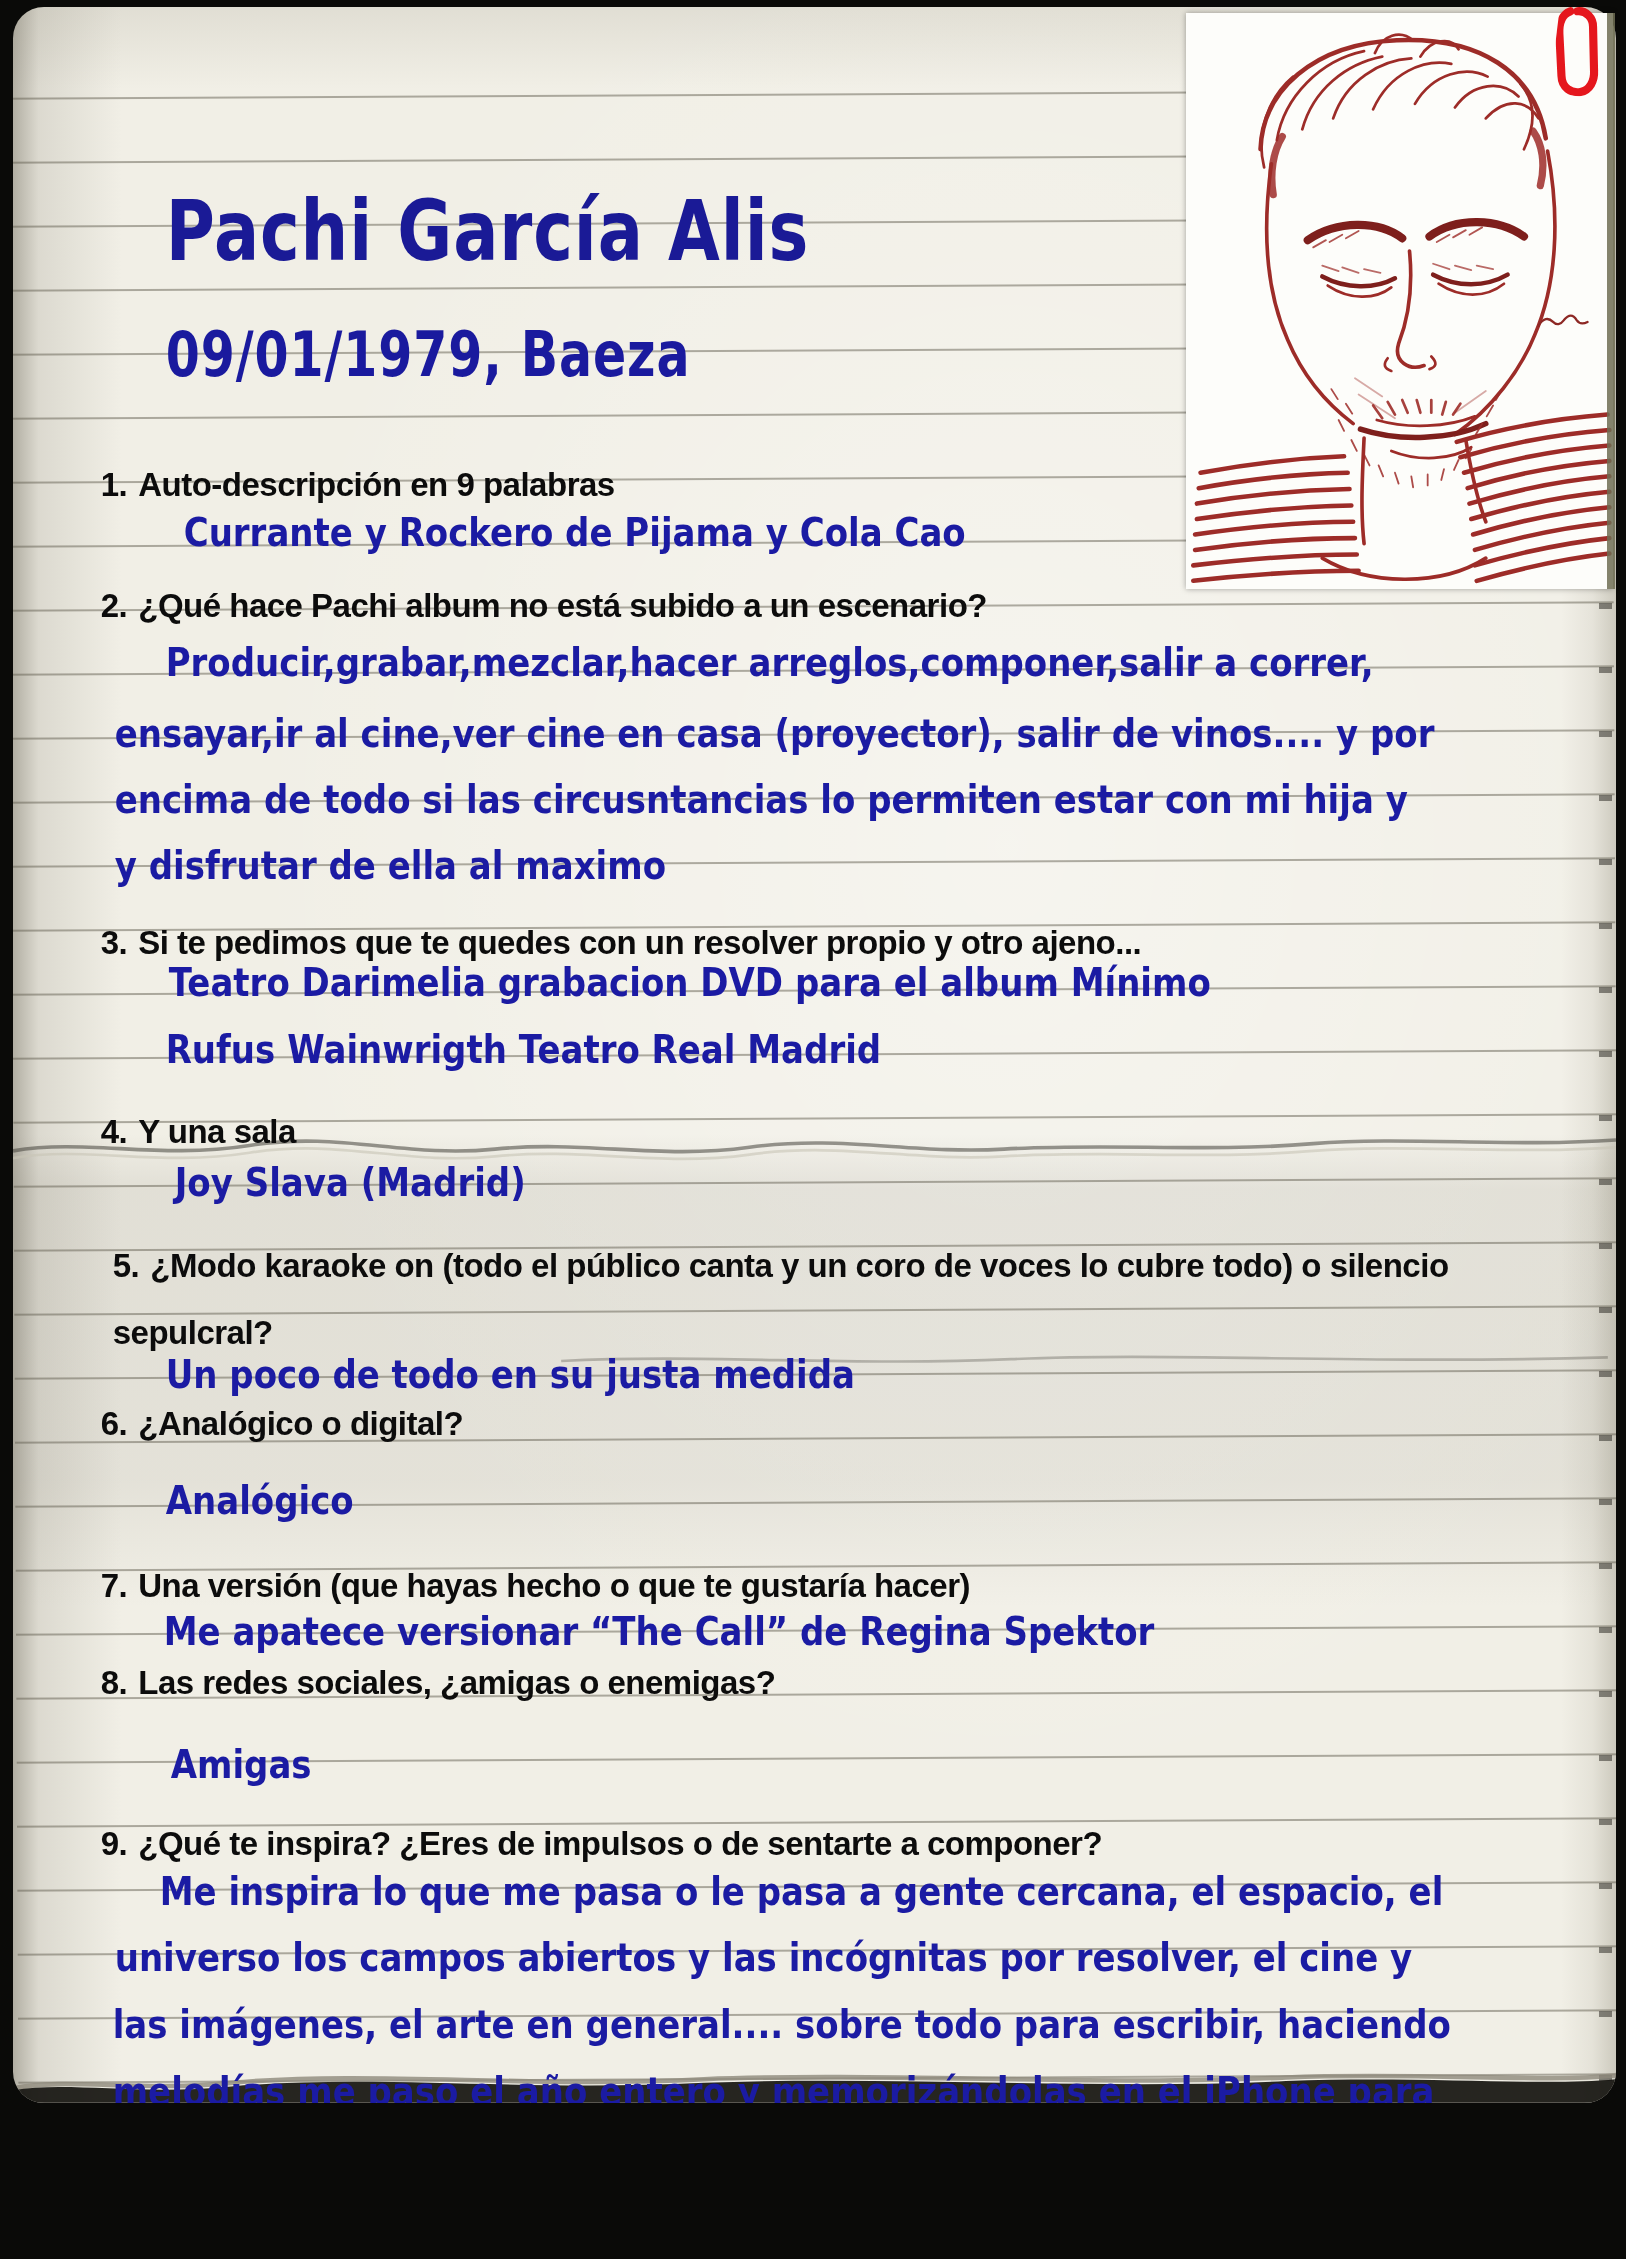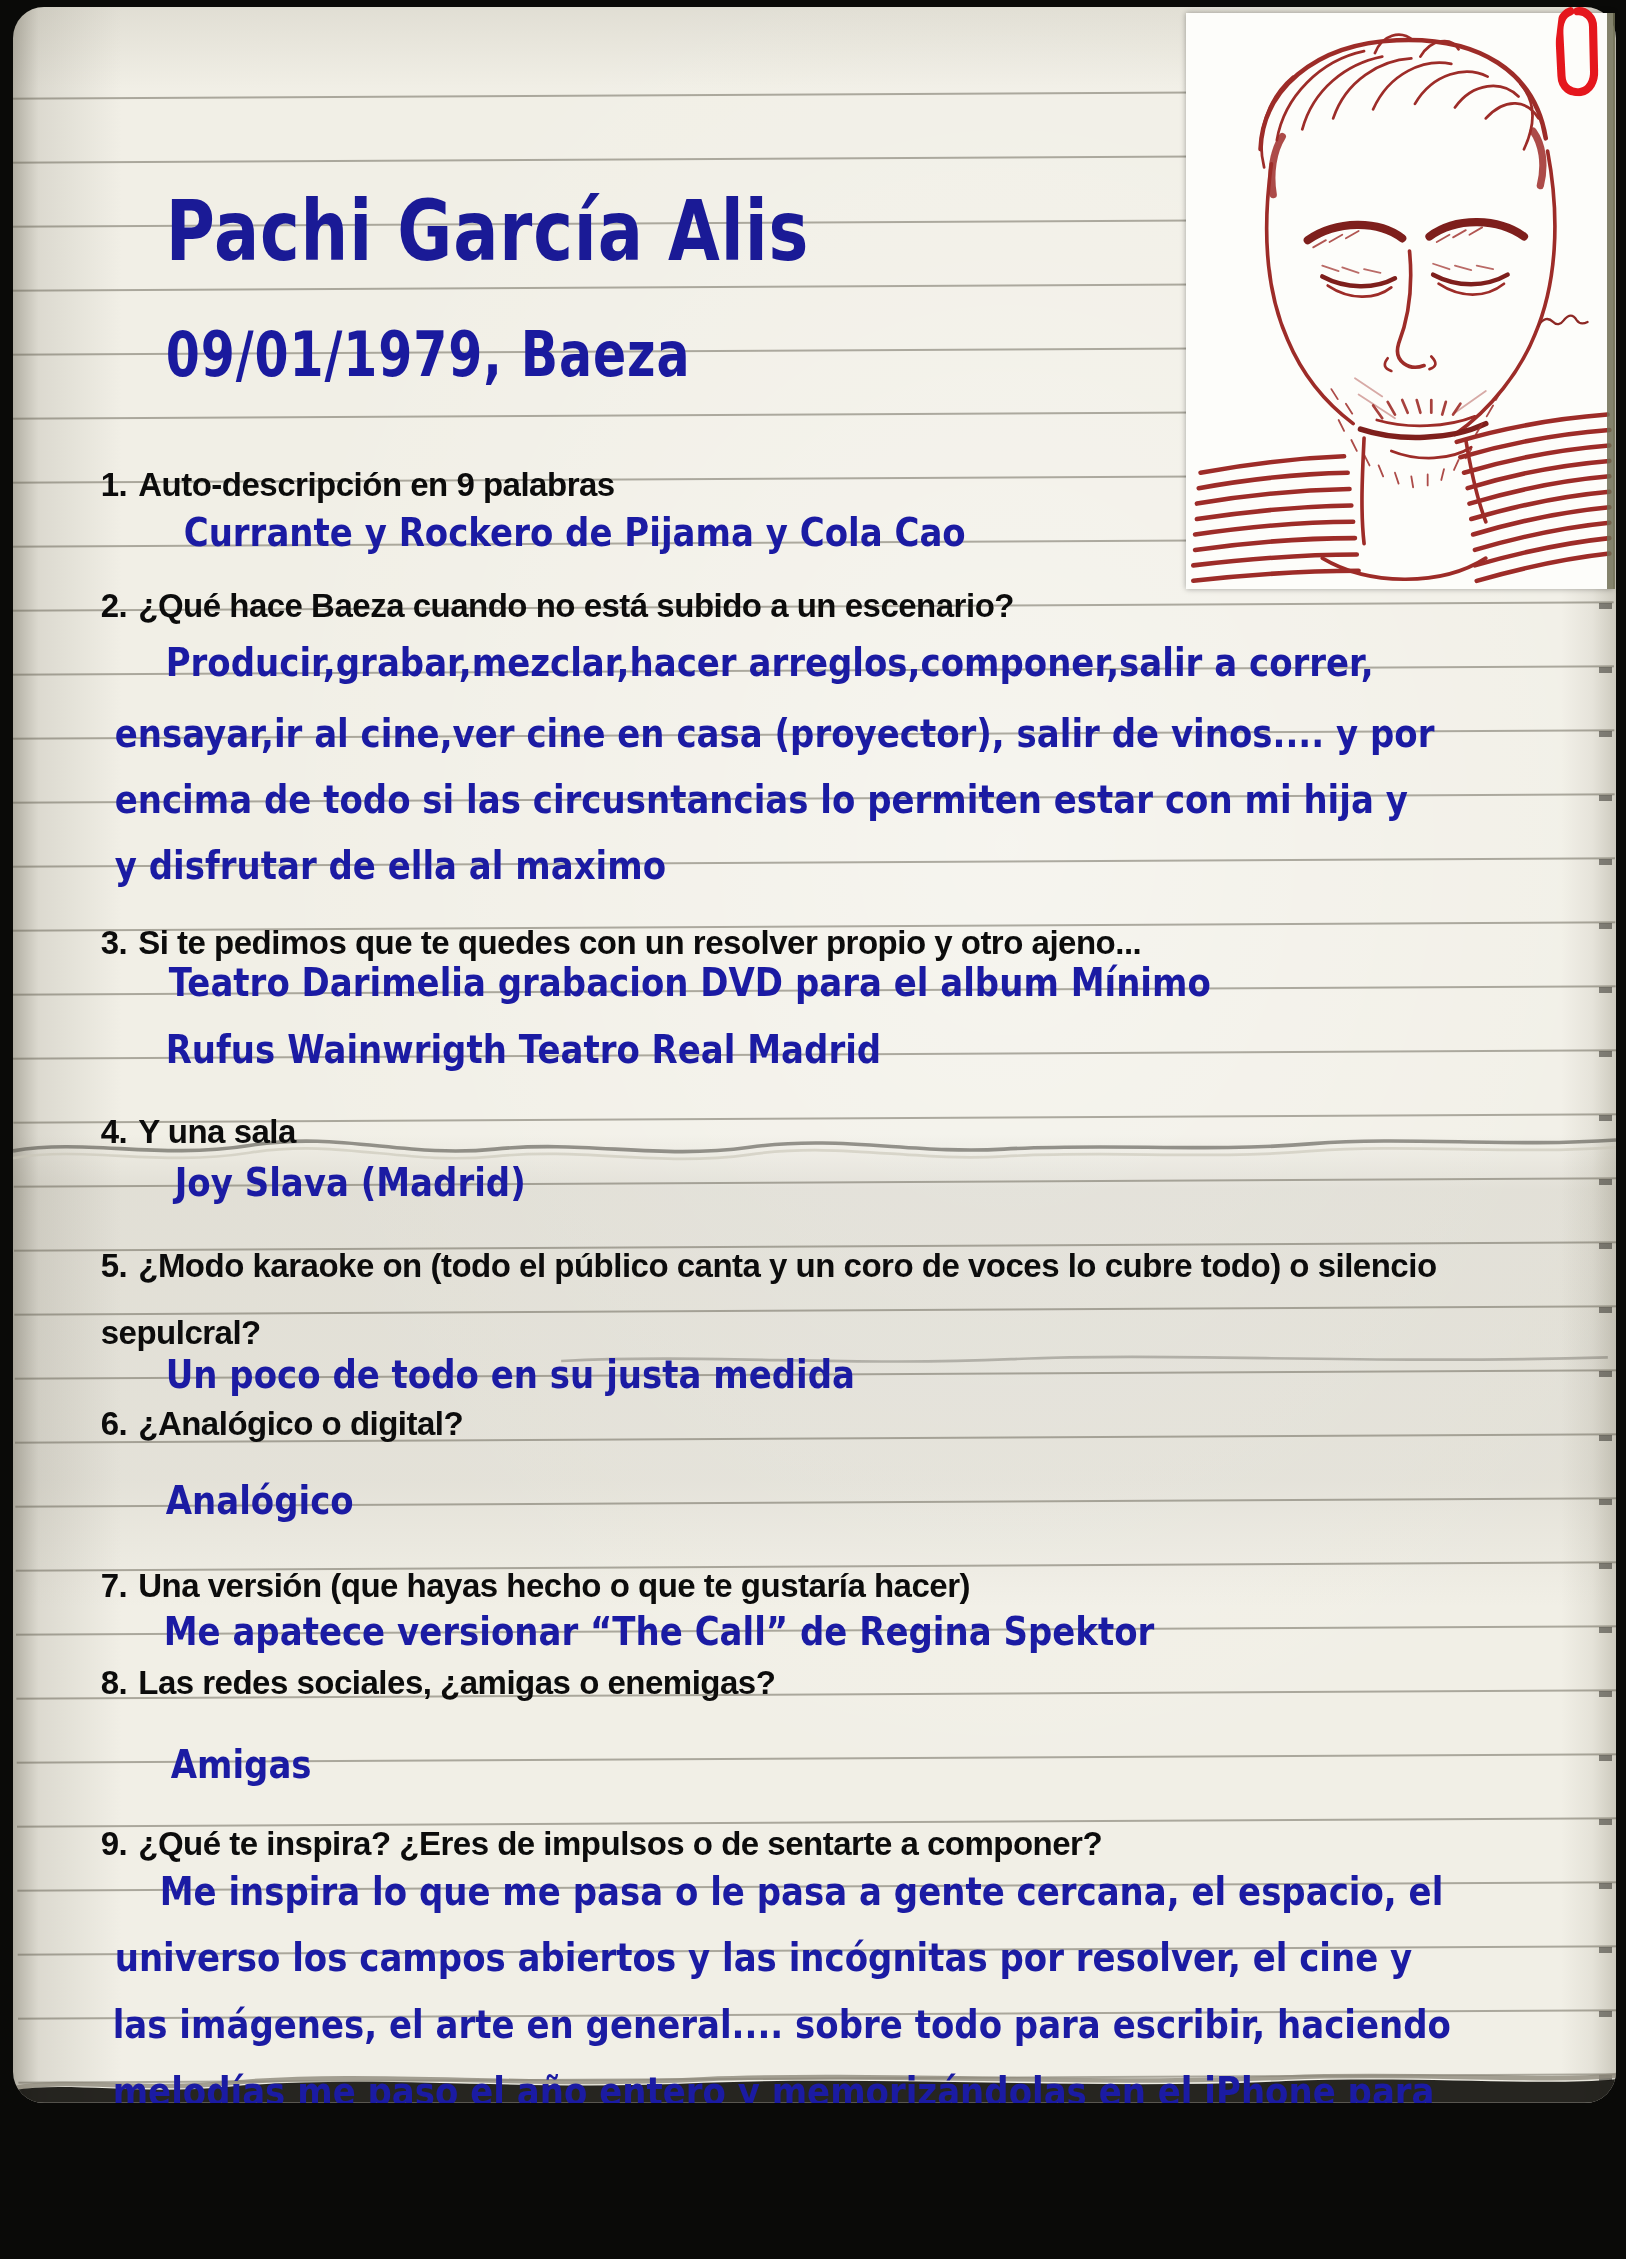--- a/index.html
+++ b/index.html
@@ -26,21 +26,21 @@
     clip-path:polygon(0 4%, 100% 92%, 100% 100%, 0 100%);}
   .tear-svg{position:absolute;left:0;bottom:0;z-index:4;}
   .txt{position:absolute;z-index:5;white-space:nowrap;}
   .ttl{color:#1a1a96;font-family:"DejaVu Sans",sans-serif;font-weight:700;font-size:67px;
        transform:scaleY(1.25);transform-origin:0 0;letter-spacing:0.9px;}
   .sub{color:#1a1a9e;font-family:"DejaVu Sans",sans-serif;font-weight:700;font-size:49px;
        transform:scaleY(1.28);transform-origin:0 0;letter-spacing:0.9px;}
   .q{left:88px;color:#0c0c0c;font-family:"Liberation Sans",sans-serif;font-weight:700;font-size:33px;
      letter-spacing:-0.5px;line-height:67px;}
   .q .qn{margin-right:11px;}
-  .q.wrap{white-space:normal;}
+  .q.wrap{white-space:normal;margin-left:12px;}
   .hw{color:#1b1ba3;font-family:"DejaVu Sans",sans-serif;font-weight:700;font-size:34px;
       transform:scaleY(1.15);transform-origin:0 0;letter-spacing:0;line-height:1.12;}
   .portrait{position:absolute;left:1186px;top:12.7px;width:427px;height:576px;background:#fdfdfa;z-index:6;
       box-shadow:0 0 5.5px rgba(0,0,0,.35);}
   .olive-strip{position:absolute;left:1607px;top:12.7px;width:8.2px;height:576px;background:#6f6d52;z-index:7;opacity:.85;}
   .paperclip{position:absolute;left:1555px;top:0px;z-index:8;transform:rotate(7deg);}
 </style>
 </head>
 <body>
 
@@ -62,21 +62,21 @@
       <path d="M0,42 C60,30 140,46 240,36 C400,22 560,42 760,32 C960,24 1200,40 1400,30 C1550,24 1680,36 1763,28" fill="none" stroke="#8f8a7c" stroke-width="5" opacity="0.8"></path>
       <path d="M0,58 L0,44 C60,34 140,50 240,40 C400,26 560,46 760,36 C960,28 1200,44 1400,34 C1550,28 1680,40 1763,32 L1763,58 Z" fill="#15130f" opacity="0.92"></path>
     </svg>
 
     <div class="txt ttl" style="top:175px;left:153px">Pachi García Alis</div>
     <div class="txt sub" style="top:311px;left:153px">09/01/1979, Baeza</div>
 
     <div class="txt q" style="top:444px"><span class="qn">1.</span><span>Auto-descripción en 9 palabras</span></div>
     <div class="txt hw" style="top:503px;left:171px">Currante y Rockero de Pijama y Cola Cao</div>
 
-    <div class="txt q" style="top:565px"><span class="qn">2.</span><span>¿Qué hace Baeza cuando no está subido a un escenario?</span></div>
+    <div class="txt q" style="top:565px"><span class="qn">2.</span><span>¿Qué hace Pachi album no está subido a un escenario?</span></div>
     <div class="txt hw" style="top:633px;left:153px">Producir,grabar,mezclar,hacer arreglos,componer,salir a correr,</div>
     <div class="txt hw" style="top:704px;left:102px">ensayar,ir al cine,ver cine en casa (proyector), salir de vinos.... y por</div>
     <div class="txt hw" style="top:770px;left:102px">encima de todo si las circusntancias lo permiten estar con mi hija y</div>
     <div class="txt hw" style="top:836px;left:102px">y disfrutar de ella al maximo</div>
 
     <div class="txt q" style="top:902px"><span class="qn">3.</span><span>Si te pedimos que te quedes con un resolver propio y otro ajeno...</span></div>
     <div class="txt hw" style="top:953px;left:156px">Teatro Darimelia grabacion DVD para el album Mínimo</div>
     <div class="txt hw" style="top:1020px;left:153px">Rufus Wainwrigth Teatro Real Madrid</div>
 
     <div class="txt q" style="top:1091px"><span class="qn">4.</span><span>Y una sala</span></div>

